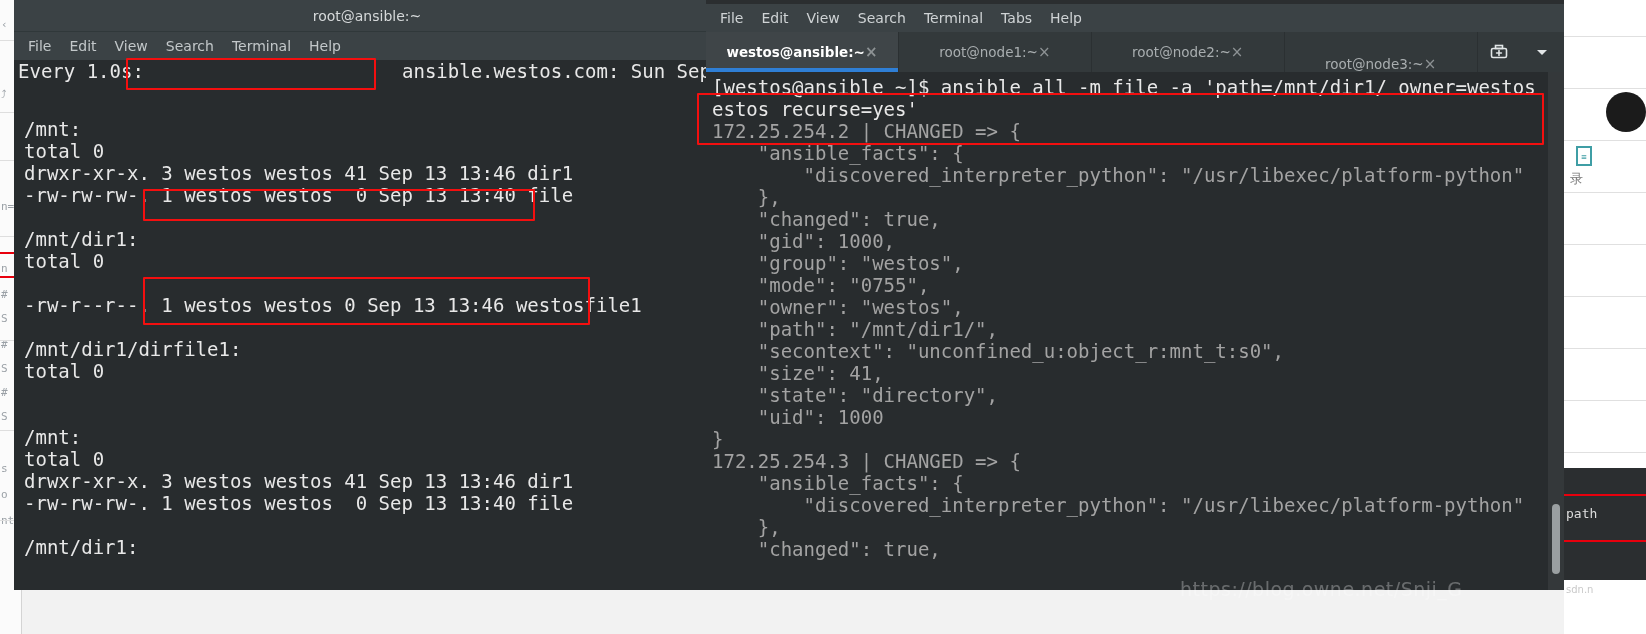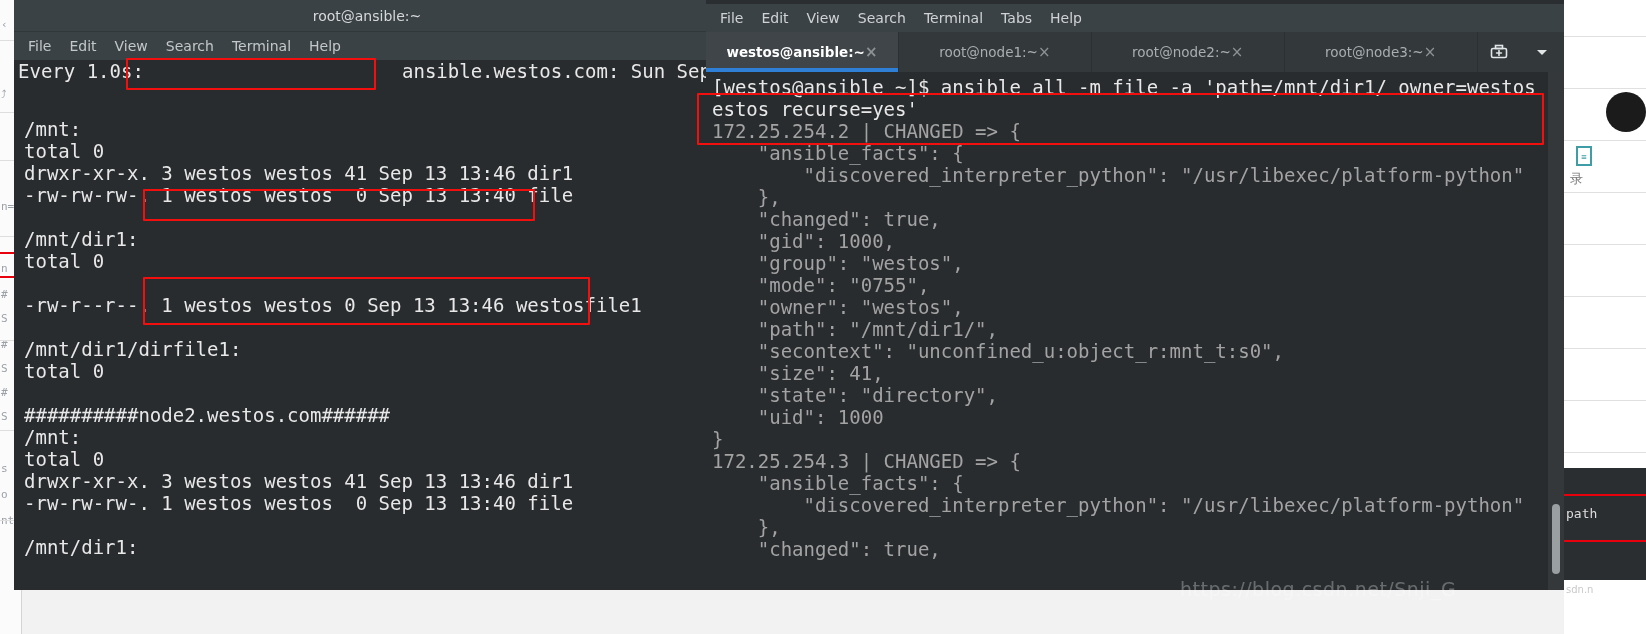--- a/index.html
+++ b/index.html
@@ -212,21 +212,20 @@
 
         <div class="term-line" style="top: 58px;">/mnt:</div>
         <div class="term-line" style="top: 80px;">total 0</div>
         <div class="term-line" style="top: 102px;">drwxr-xr-x. 3 westos westos 41 Sep 13 13:46 dir1</div>
         <div class="term-line" style="top: 124px;">-rw-rw-rw-. 1 westos westos  0 Sep 13 13:40 file</div>
         <div class="term-line" style="top: 168px;">/mnt/dir1:</div>
         <div class="term-line" style="top: 190px;">total 0</div>
         <div class="term-line" style="top: 234px;">-rw-r--r--. 1 westos westos 0 Sep 13 13:46 westosfile1</div>
         <div class="term-line" style="top: 278px;">/mnt/dir1/dirfile1:</div>
         <div class="term-line" style="top: 300px;">total 0</div>
-        <div class="term-line" style="top: 344px;">##########node2.westos.com######</div>
         <div class="term-line" style="top: 366px;">/mnt:</div>
         <div class="term-line" style="top: 388px;">total 0</div>
         <div class="term-line" style="top: 410px;">drwxr-xr-x. 3 westos westos 41 Sep 13 13:46 dir1</div>
         <div class="term-line" style="top: 432px;">-rw-rw-rw-. 1 westos westos  0 Sep 13 13:40 file</div>
         <div class="term-line" style="top: 476px;">/mnt/dir1:</div>
       </div>
   </div>
 
   <div class="win" id="right-win">
 
@@ -247,21 +246,21 @@
           <span class="tab-close">×</span>
         </div>
         <div class="tab" style="width: 196px;">
           <span>root@node1:~</span>
           <span class="tab-close">×</span>
         </div>
         <div class="tab" style="width: 196px; align-items: center;">
           <span>root@node2:~</span>
           <span class="tab-close">×</span>
         </div>
-        <div class="tab" style="width: 196px;">
+        <div class="tab" style="width: 196px; align-items: flex-end;">
           <span>root@node3:~</span>
           <span class="tab-close">×</span>
         </div>
         <div class="tabbar-spacer"></div>
       <div class="tabbar-btn">
         <svg width="20" height="20" viewBox="0 0 20 20" aria-hidden="true">
           <rect x="2.5" y="6.5" width="15" height="9" rx="1.5" fill="none" stroke="#e2e6e7" stroke-width="1.6"></rect>
           <rect x="6.5" y="3.5" width="7" height="3" fill="none" stroke="#e2e6e7" stroke-width="1.6"></rect>
           <path d="M10 8.6v4.8M7.6 11h4.8" stroke="#e2e6e7" stroke-width="1.6" stroke-linecap="round"></path>
         </svg>
@@ -317,19 +316,19 @@
     <div class="avatar"></div>
     <div class="doc-icon">≡</div>
     <div class="cn-label">录</div>
     <div class="dark-strip"></div>
     <div class="strip-red" style="top:494px;"></div>
     <div class="strip-text">path</div>
     <div class="strip-red" style="top:540px;"></div>
     <div class="tiny-url">sdn.n</div>
   </div>
 
-  <div id="watermark">https://blog.csdn.net/Snji_G</div>
+  <div id="watermark">https://blog.owne.net/Snji_G</div>
 
 <div class="redbox" style="left: 126px; top: 58px; width: 250px; height: 32px; border-color: rgb(244, 15, 15);"></div>
     <div class="redbox" style="left: 143px; top: 189px; width: 392px; height: 32px; border-color: rgb(244, 15, 15);"></div>
     <div class="redbox" style="left: 143px; top: 277px; width: 447px; height: 48px; border-color: rgb(244, 15, 15);"></div>
     <div class="redbox" style="left: 697px; top: 93px; width: 847px; height: 52px; border-color: rgb(244, 15, 15);"></div>
   </div>
 
 </body></html>

